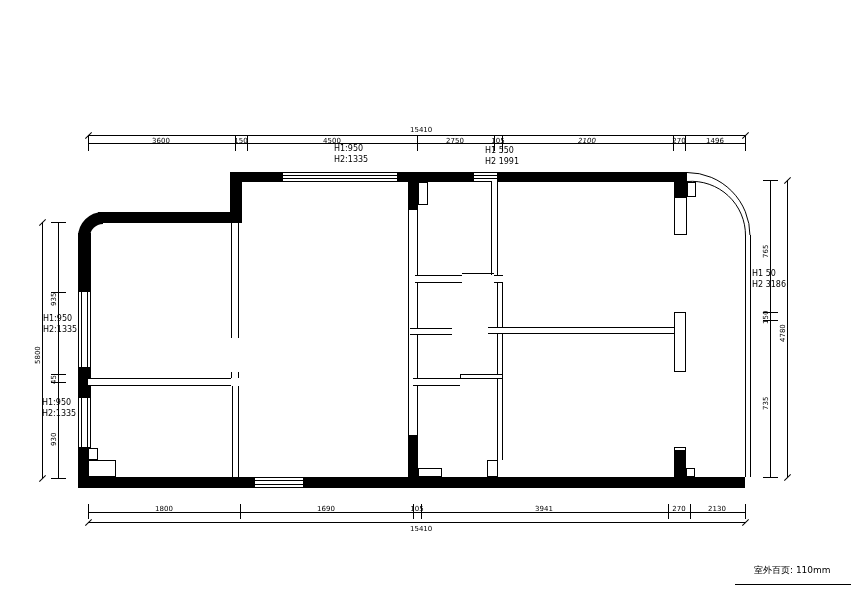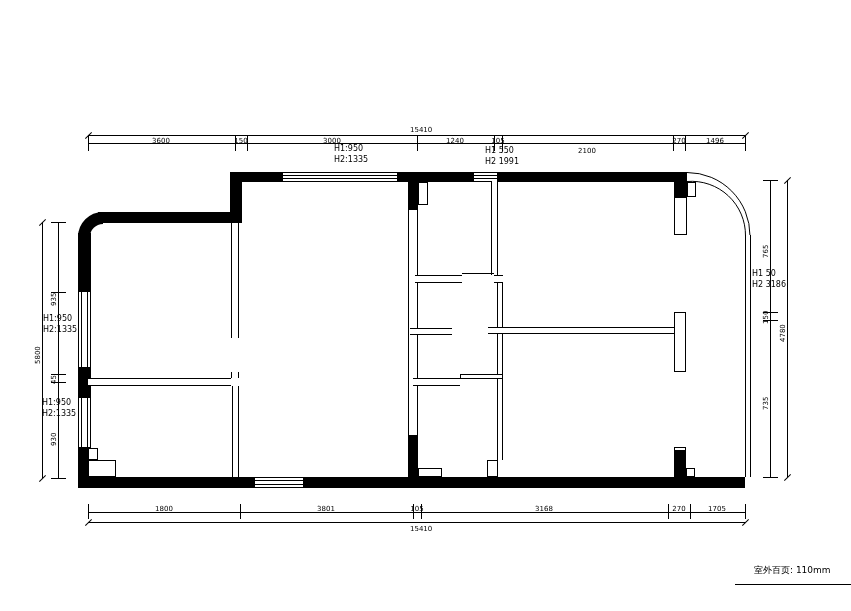--- a/index.html
+++ b/index.html
@@ -102,41 +102,41 @@
   <span class="tickv" style="left:235px;top:136px;"></span>
   <span class="tickv" style="left:247px;top:136px;"></span>
   <span class="tickv" style="left:417px;top:136px;"></span>
   <span class="tickv" style="left:494px;top:136px;"></span>
   <span class="tickv" style="left:502px;top:136px;"></span>
   <span class="tickv" style="left:673px;top:136px;"></span>
   <span class="tickv" style="left:685px;top:136px;"></span>
   <span class="tickv" style="left:745px;top:136px;"></span>
   <div class="dlab" style="left:161px;top:137px;">3600</div>
   <div class="dlab" style="left:241px;top:137px;">150</div>
-  <div class="dlab" style="left:332px;top:137px;">3000</div>
-  <div class="dlab" style="left:455px;top:137px;">1240</div>
+  <div class="dlab" style="left:332px;top:137px;">4500</div>
+  <div class="dlab" style="left:455px;top:137px;">2750</div>
   <div class="dlab" style="left:498px;top:137px;">105</div>
-  <div class="dlab" style="left:587px;top:147px;">2100</div>
+  <div class="dlab" style="left:587px;top:137px;font-style:italic;">2100</div>
   <div class="dlab" style="left:679px;top:137px;">270</div>
   <div class="dlab" style="left:715px;top:137px;">1496</div>
 
   <div class="dlh" style="left:88px;top:512px;width:657px;"></div>
   <span class="tickv" style="left:88px;top:504px;"></span>
   <span class="tickv" style="left:240px;top:504px;"></span>
   <span class="tickv" style="left:413px;top:504px;"></span>
   <span class="tickv" style="left:421px;top:504px;"></span>
   <span class="tickv" style="left:668px;top:504px;"></span>
   <span class="tickv" style="left:690px;top:504px;"></span>
   <span class="tickv" style="left:745px;top:504px;"></span>
   <div class="dlab" style="left:164px;top:505px;">1800</div>
-  <div class="dlab" style="left:326px;top:505px;">3801</div>
+  <div class="dlab" style="left:326px;top:505px;">1690</div>
   <div class="dlab" style="left:417px;top:505px;">105</div>
-  <div class="dlab" style="left:544px;top:505px;">3168</div>
+  <div class="dlab" style="left:544px;top:505px;">3941</div>
   <div class="dlab" style="left:679px;top:505px;">270</div>
-  <div class="dlab" style="left:717px;top:505px;">1705</div>
+  <div class="dlab" style="left:717px;top:505px;">2130</div>
 
   <div class="dlh" style="left:88px;top:522px;width:657px;"></div>
   <span class="slash" style="left:84px;top:522px;"></span>
   <span class="slash" style="left:741px;top:522px;"></span>
   <div class="dlab-l" style="left:410px;top:525px;">15410</div>
 
   <div class="dlv" style="left:42px;top:222px;height:256px;"></div>
   <span class="slash" style="left:38px;top:222px;"></span>
   <span class="slash" style="left:38px;top:478px;"></span>
   <div class="vlab" style="left:34px;top:364px;">5800</div>

